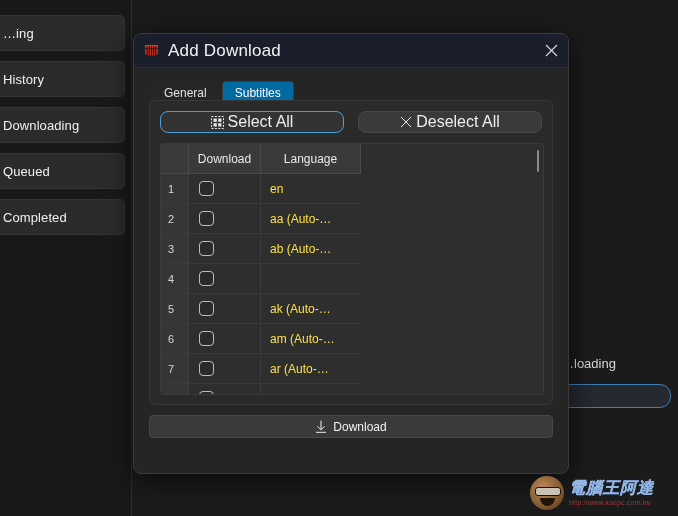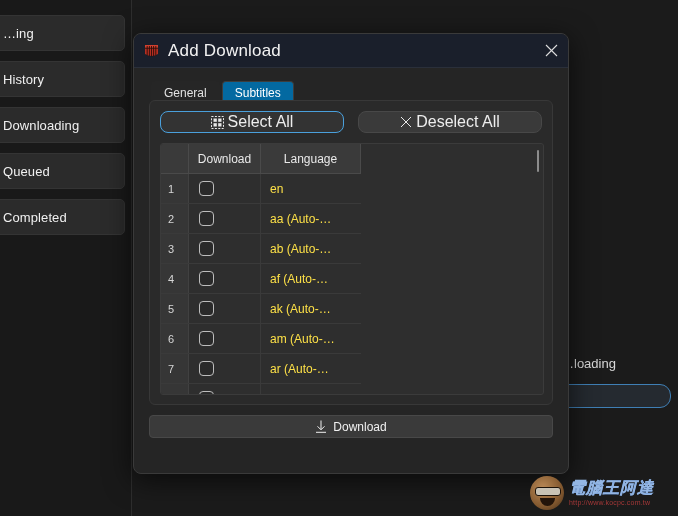--- a/index.html
+++ b/index.html
@@ -484,21 +484,20 @@
                 <div class="cell-dl">
                   <div class="checkbox"></div>
                 </div>
                 <div class="cell-lang">ab (Auto-…</div>
               </div>
               <div class="data-row">
                 <div class="cell-num">4</div>
                 <div class="cell-dl">
                   <div class="checkbox"></div>
                 </div>
-                <div class="cell-lang">af (Auto-…</div>
               </div>
               <div class="data-row">
                 <div class="cell-num">5</div>
                 <div class="cell-dl">
                   <div class="checkbox"></div>
                 </div>
                 <div class="cell-lang">ak (Auto-…</div>
               </div>
               <div class="data-row">
                 <div class="cell-num">6</div>

